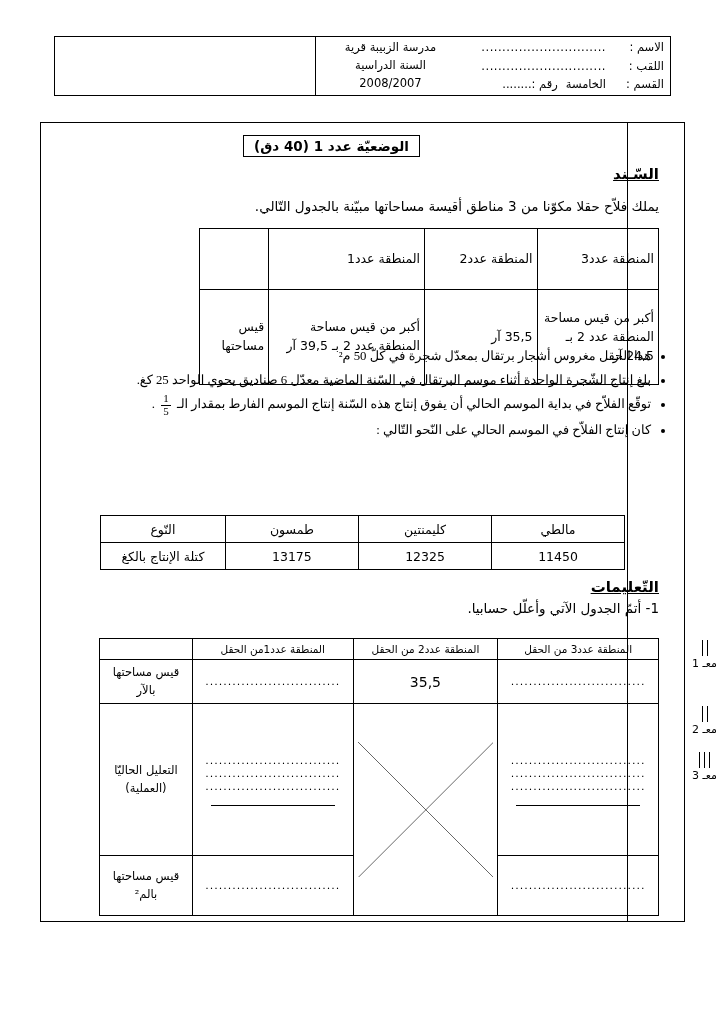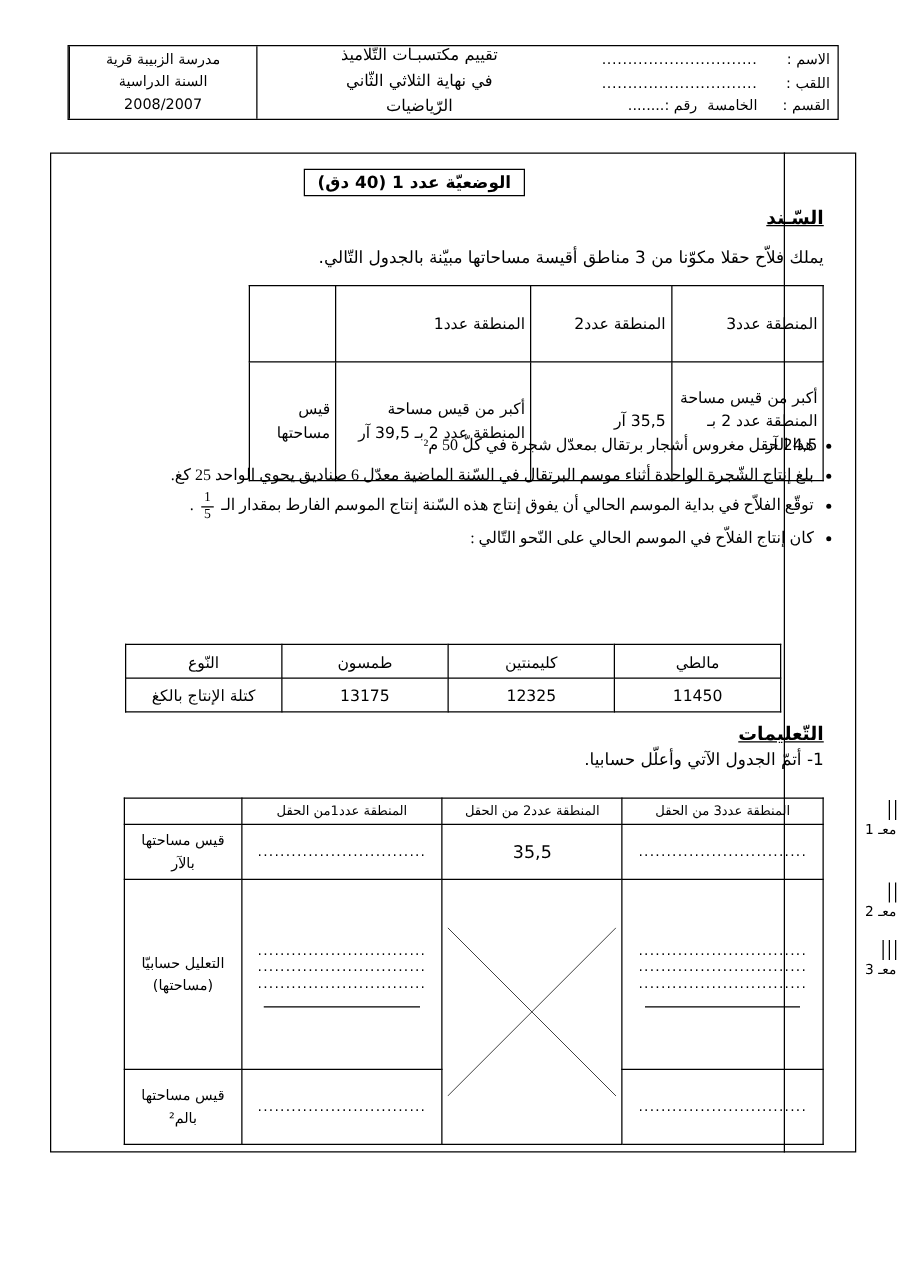--- a/index.html
+++ b/index.html
@@ -93,21 +93,21 @@
   .tbl3 td{border:1px solid #000;text-align:center;vertical-align:middle;padding:0 4px;}
   .tbl3 .rowlab{width:92px;font-size:11.5px;line-height:1.5;}
   .tbl3 .c-a,.tbl3 .c-b,.tbl3 .c-c{width:155px;}
   .tbl3 .hdr td{height:20px;font-size:10.5px;}
   .dotline{font-size:11px;letter-spacing:1px;color:#000;display:block;}
   .bigval{font-size:14px;}
   .crossbox{position:relative;padding:0;}
   .crossbox svg{display:block;width:100%;height:100%;}
 
   
-  .crit{position:absolute;right:8px;font-size:11px;display:flex;flex-direction:column;}
+  .crit{position:absolute;right:8px;font-size:11px;display:flex;flex-direction:column;align-items:center;}
   .crit .bars{display:flex;flex-direction:row;gap:4px;margin-bottom:1px;}
   .crit .bars i{display:block;width:1px;height:16px;background:#000;}
   .crit .lbl{white-space:nowrap;font-size:11px;}
   #crit1{top:640px;}
   #crit2{top:706px;}
   #crit3{top:752px;}
 </style>
 </head>
 <body>
 
@@ -123,25 +123,20 @@
           <span class="lbl">اللقب :</span>
           <span class="dots">..............................</span>
         </div>
       <div class="row">
         <span class="lbl">القسم :</span>
         <span>الخامسة</span>
         <span style="margin-right:8px">رقم :</span>
         <span>........</span>
       </div>
     </div>
-    <div class="hdr-cell hdr-middle">
-      <div>تقييم مكتسبـات التّلاميذ</div>
-      <div>في نهاية الثلاثي الثّاني</div>
-      <div>الرّياضيات</div>
-    </div>
     <div class="hdr-cell hdr-school">
       <div>مدرسة الزبيبة قرية</div>
       <div>السنة الدراسية</div>
       <div>2008/2007</div>
     </div>
   </div>
 
   <div class="frame"></div>
   <div class="frame-inner-line" style="left:627px"></div>
 
@@ -236,21 +231,21 @@
           <line x1="0" y1="0" x2="100" y2="100" stroke="#000" stroke-width="0.6" vector-effect="non-scaling-stroke"></line>
           <line x1="100" y1="0" x2="0" y2="100" stroke="#000" stroke-width="0.6" vector-effect="non-scaling-stroke"></line>
         </svg>
       </td>
       <td>
         <span class="dotline">..............................</span>
         <span class="dotline">..............................</span>
         <span class="dotline">..............................</span>
         <span style="display:block;border-bottom:1px solid #000;width:82%;margin:12px auto 0;"></span>
       </td>
-      <td class="rowlab">التعليل حسابيّا (مساحتها)</td>
+      <td class="rowlab">التعليل الحاليّا (العملية)</td>
     </tr>
 
     <tr style="height:60px">
       <td>
             <span class="dotline">..............................</span>
           </td>
       <td>
             <span class="dotline">..............................</span>
           </td>
       <td class="rowlab">قيس مساحتها بالم²</td>

